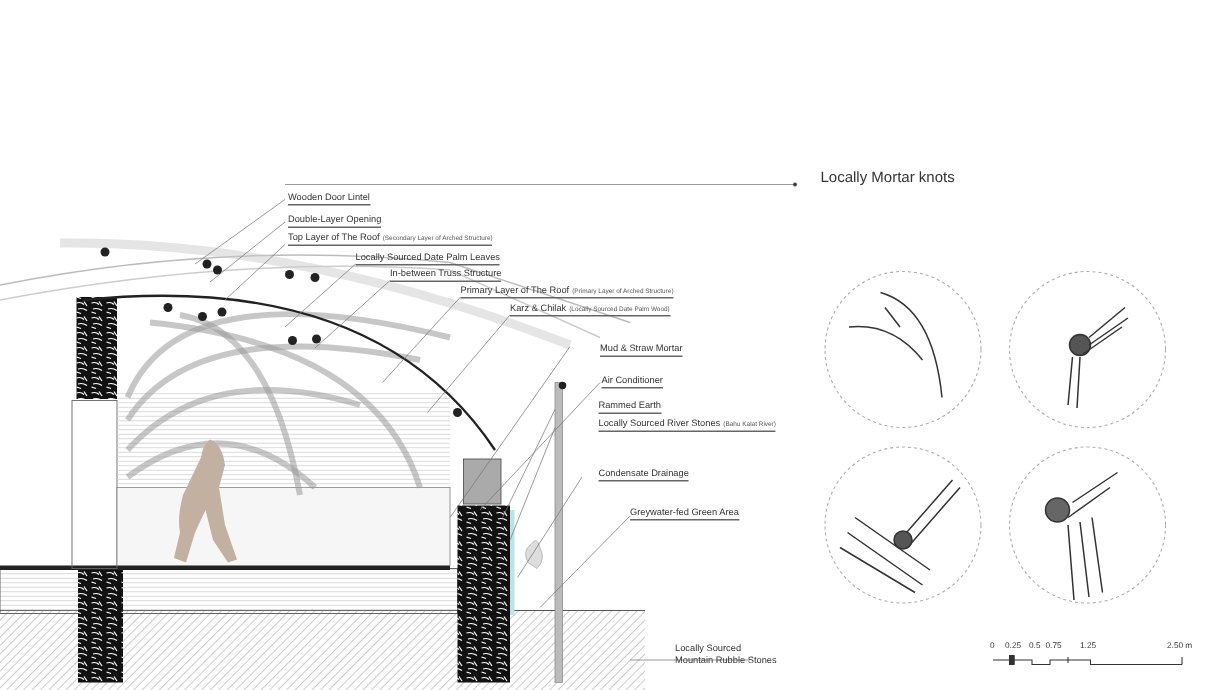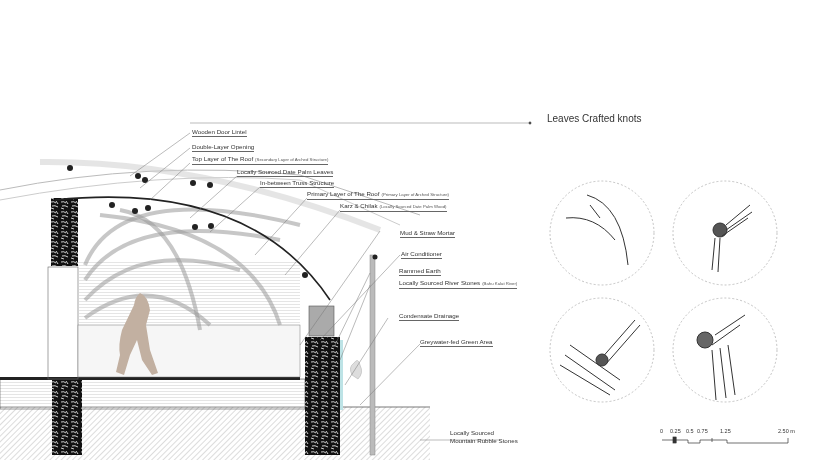--- a/index.html
+++ b/index.html
@@ -118,21 +118,21 @@
     <path d="M715 335 L745 315 M712 345 L740 325"></path>
     <path d="M712 350 L716 400 M720 348 L726 398 M728 345 L735 395"></path>
   </g>
 
   <g stroke="#333" stroke-width="0.7" fill="none">
     <path d="M662 440 L676 440 M676 437 L676 443 M676 440 L688 440 L688 443 L700 443 L700 440 L712 440 M712 438 L712 442 M712 440 L727 440 L727 443 L788 443 M788 438 L788 443"></path>
     <rect x="673" y="437" width="3" height="6" fill="#333"></rect>
   </g>
 </svg>
 
-<div class="title">Leaves Crafted knots</div>
+<div class="title">Locally Mortar knots</div>
 
 <div class="lbl" style="left:192px;top:128px;"><span>Wooden Door Lintel</span></div>
 <div class="lbl" style="left:192px;top:143px;"><span>Double-Layer Opening</span></div>
 <div class="lbl" style="left:192px;top:155px;"><span>Top Layer of The Roof</span><span class="sub">(Secondary Layer of Arched Structure)</span></div>
 <div class="lbl" style="left:237px;top:168px;"><span>Locally Sourced Date Palm Leaves</span></div>
 <div class="lbl" style="left:260px;top:179px;"><span>In-between Truss Structure</span></div>
 <div class="lbl" style="left:307px;top:190px;"><span>Primary Layer of The Roof</span><span class="sub">(Primary Layer of Arched Structure)</span></div>
 <div class="lbl" style="left:340px;top:202px;"><span>Karz &amp; Chilak</span><span class="sub">(Locally Sourced Date Palm Wood)</span></div>
 <div class="lbl" style="left:400px;top:229px;"><span>Mud &amp; Straw Mortar</span></div>
 <div class="lbl" style="left:401px;top:250px;"><span>Air Conditioner</span></div>

